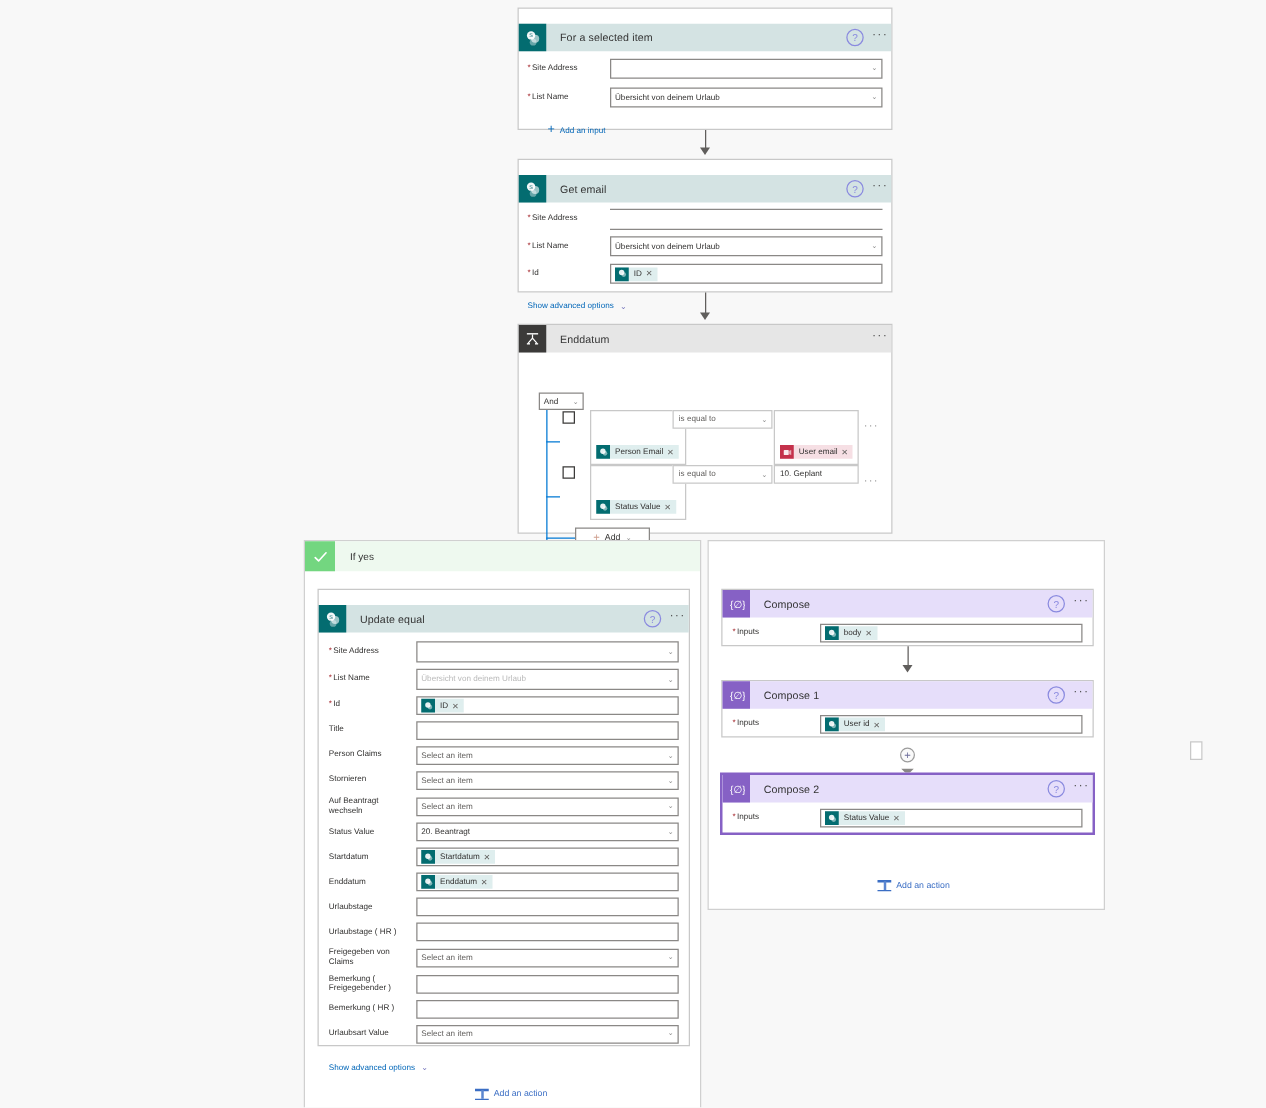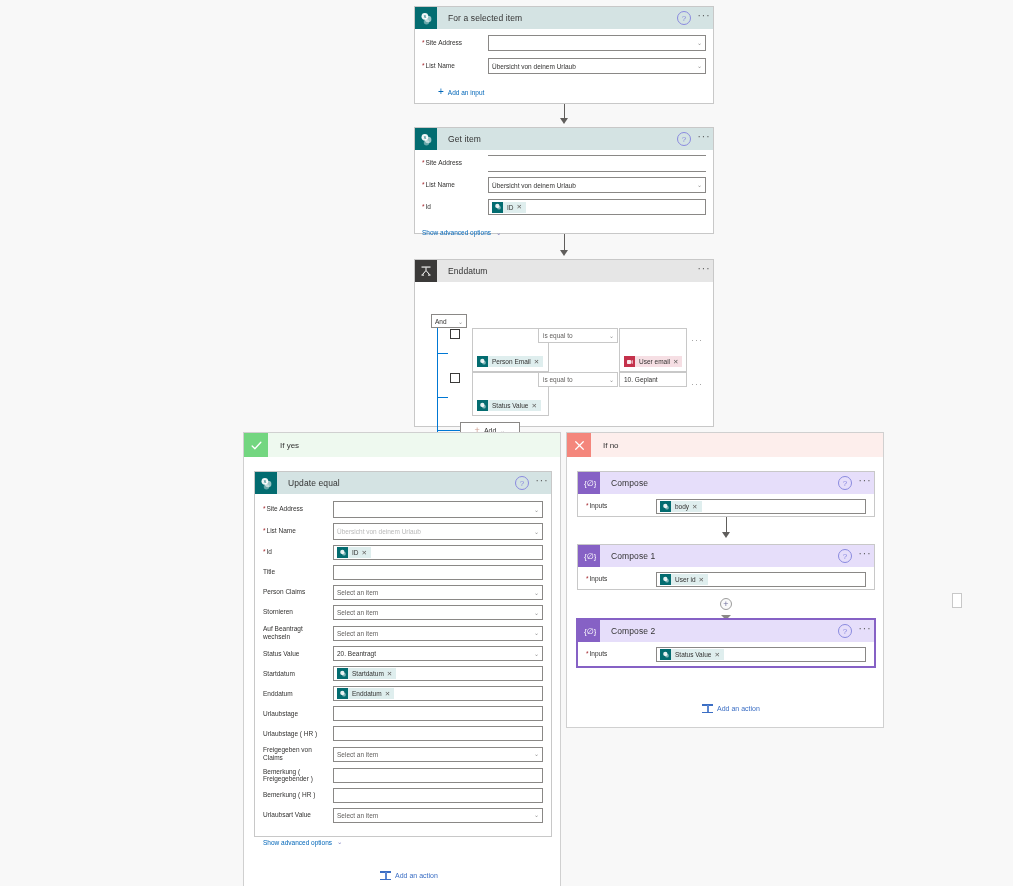--- a/index.html
+++ b/index.html
@@ -21,21 +21,21 @@
     position: absolute;
     background: #ffffff;
     border: 1px solid #c8c8c8;
   }
   .card-header {
     display: flex;
     align-items: center;
     height: 22px;
     padding: 0;
   }
-  .card-header.sp   { background: #d4e3e3; }
+  .card-header.sp   { background: #d4e3e3; margin-top: 12px; }
   .card-header.cond { background: #e6e6e6; }
   .card-header.comp { background: #e6defa; }
 
   .cardicon {
     width: 22px; height: 22px;
     flex: 0 0 22px;
     display: flex; align-items: center; justify-content: center;
     color: #ffffff;
     font-size: 11px;
     line-height: 1;
@@ -320,21 +320,21 @@
   <div class="card" style="left:414px; top:127px; width:300px; height:107px;">
     <div class="card-header sp">
       <div class="cardicon sp">
         <svg width="13" height="13" viewBox="0 0 24 24" aria-hidden="true">
           <circle cx="9" cy="8" r="6.2" fill="#fff" opacity=".95"></circle>
           <circle cx="15" cy="13" r="6" fill="#fff" opacity=".6"></circle>
           <circle cx="12" cy="18" r="5" fill="#fff" opacity=".4"></circle>
           <text x="6.3" y="11" font-size="8" fill="#036c70" font-family="Liberation Sans, sans-serif">S</text>
         </svg>
       </div>
-      <div class="card-title">Get item</div>
+      <div class="card-title">Get email</div>
       <div class="hdr-help">?</div>
       <div class="hdr-dots">···</div>
     </div>
     <div class="card-body" style="padding:5px 7px;">
       <div class="row" style="margin-bottom:5px;">
         <div class="lbl req" style="width:66px;">Site Address</div>
         <div class="fld underline-only">
           <span></span>
         </div>
       </div>
@@ -648,28 +648,20 @@
 
     <div class="addaction" style="left:136px; top:437px;">
       <span class="aa-ico">
           <span class="aa-stem"></span>
         </span>
       <span>Add an action</span>
     </div>
   </div>
 
   <div class="branch" style="left:566px; top:432px; width:318px; height:296px;">
-    <div class="branch-head no">
-      <div class="branch-badge no">
-        <svg width="13" height="13" viewBox="0 0 24 24">
-            <path d="M5 5 L19 19 M19 5 L5 19" stroke="#fff" stroke-width="2.2" stroke-linecap="round"></path>
-          </svg>
-      </div>
-      <div class="branch-label">If no</div>
-    </div>
 
     <div class="card" style="left:10px; top:38px; width:298px; height:46px;">
       <div class="card-header comp">
         <div class="cardicon comp">
           <svg width="13" height="13" viewBox="0 0 24 24">
               <text x="2" y="17" font-size="15" fill="#fff" font-family="Liberation Sans, sans-serif">{∅}</text>
             </svg>
         </div>
         <div class="card-title">Compose</div>
         <div class="hdr-help">?</div>

